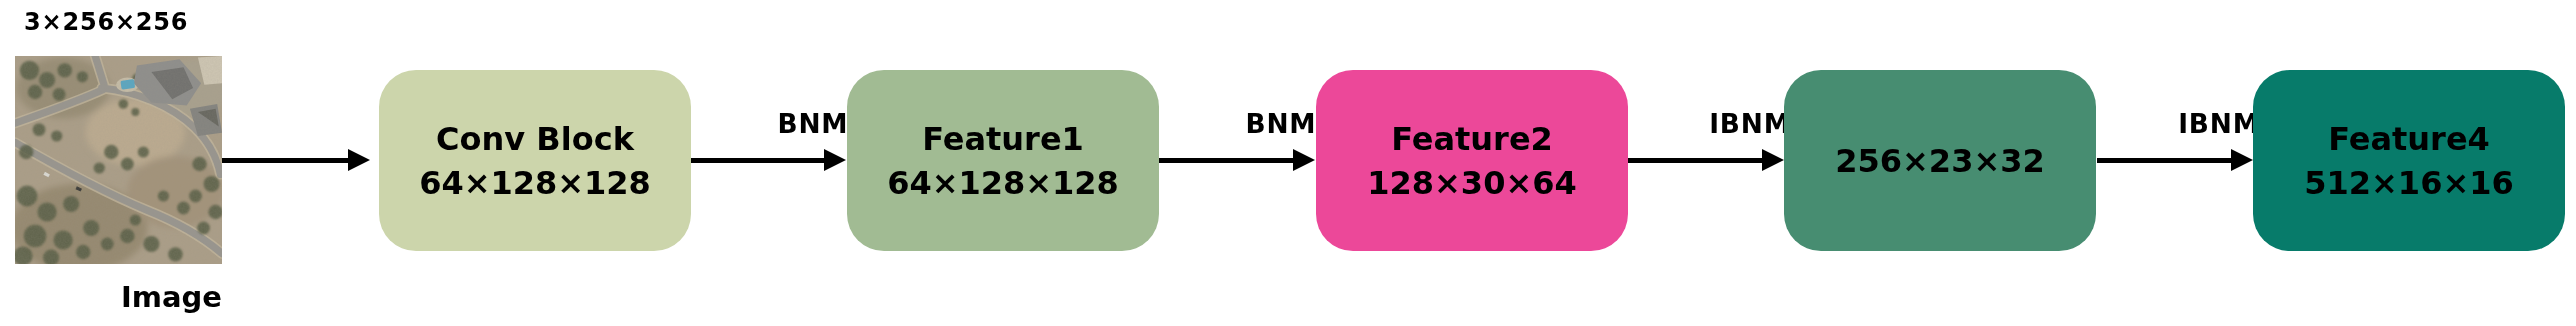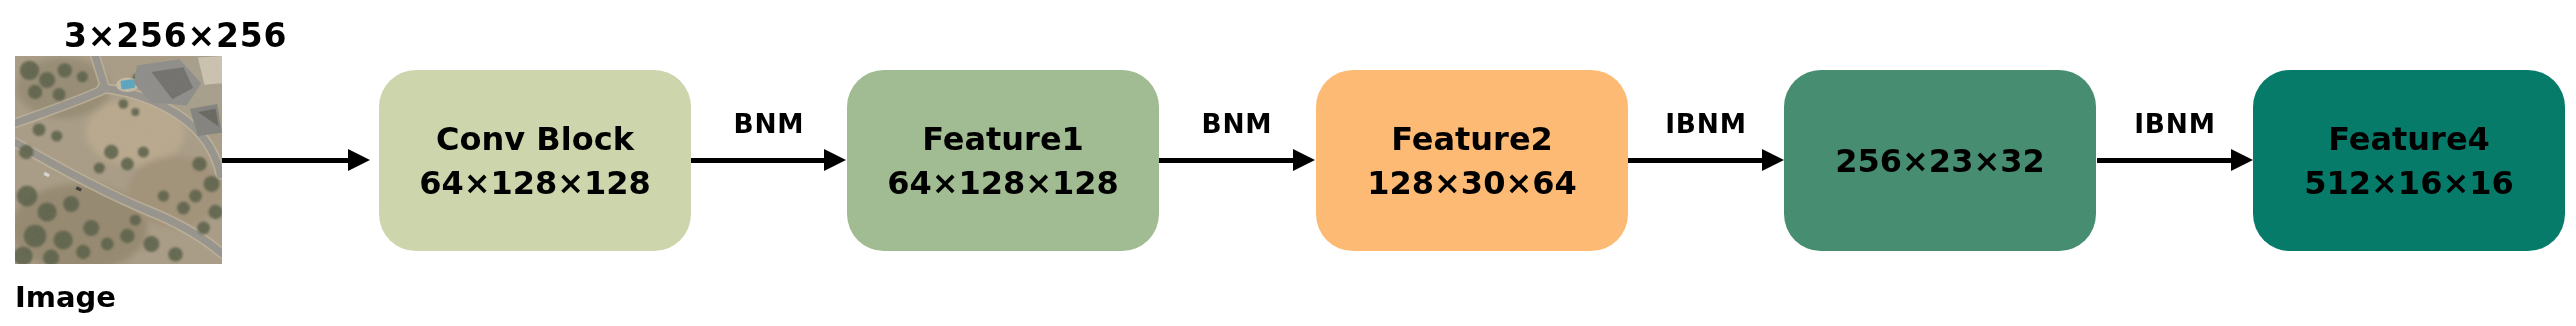--- a/index.html
+++ b/index.html
@@ -7,38 +7,37 @@
     position: relative;
     width: 2576px;
     height: 327px;
     background: #ffffff;
     font-family: "DejaVu Sans", sans-serif;
     color: #000000;
     overflow: hidden;
   }
   .dims-label {
     position: absolute;
-    left: 24px; top: 16px;
-    font-size: 33px;
+    left: 24px; top: 8px;
+    font-size: 24px;
     font-weight: bold;
     letter-spacing: 0.8px;
     white-space: nowrap;
-    margin-left: 40px;
   }
   .photo {
     position: absolute;
     left: 15px; top: 56px;
     width: 207px; height: 208px;
     display: block;
   }
   .caption {
     position: absolute;
     left: 15px; top: 280px;
     width: 207px;
-    text-align: left;
+    text-align: right;
     font-size: 29px;
     font-weight: bold;
   }
   .block {
     position: absolute;
     top: 70px;
     width: 312px;
     height: 181px;
     border-radius: 37px;
     display: flex;
@@ -70,20 +69,21 @@
   }
   .arrow-label {
     position: absolute;
     top: 106px;
     height: 35px;
     line-height: 35px;
     text-align: center;
     font-size: 26.4px;
     font-weight: bold;
     letter-spacing: 0.8px;
+    padding-left: 44px;
   }
 </style>
 </head>
 <body>
 
 <div id="canvas" style="background-color: rgb(255, 255, 255);">
 
   <div class="dims-label">3×256×256</div>
 
   <svg class="photo" viewBox="0 0 258 260" preserveAspectRatio="none" aria-hidden="true">
@@ -197,21 +197,21 @@
 
   <div class="block" style="left: 847px; background-color: rgb(161, 187, 147);">
     <div class="block-name">Feature1</div>
     <div class="block-dims">64×128×128</div>
   </div>
 
   <div class="arrow-label" style="left:1159px; width:156px;">BNM</div>
   <div class="arrow-line" style="left:1159px; width:134px;"></div>
   <div class="arrow-head" style="left:1293px;"></div>
 
-  <div class="block" style="left: 1316px; background-color: #fdba74;">
+  <div class="block" style="left: 1316px; background-color: #ec4899;">
     <div class="block-name">Feature2</div>
     <div class="block-dims">128×30×64</div>
   </div>
 
   <div class="arrow-label" style="left:1628px; width:156px;">IBNM</div>
   <div class="arrow-line" style="left:1628px; width:134px;"></div>
   <div class="arrow-head" style="left:1762px;"></div>
 
   <div class="block" style="left: 1784px; background-color: rgb(71, 141, 113);">
     <div class="block-dims">256×23×32</div>

